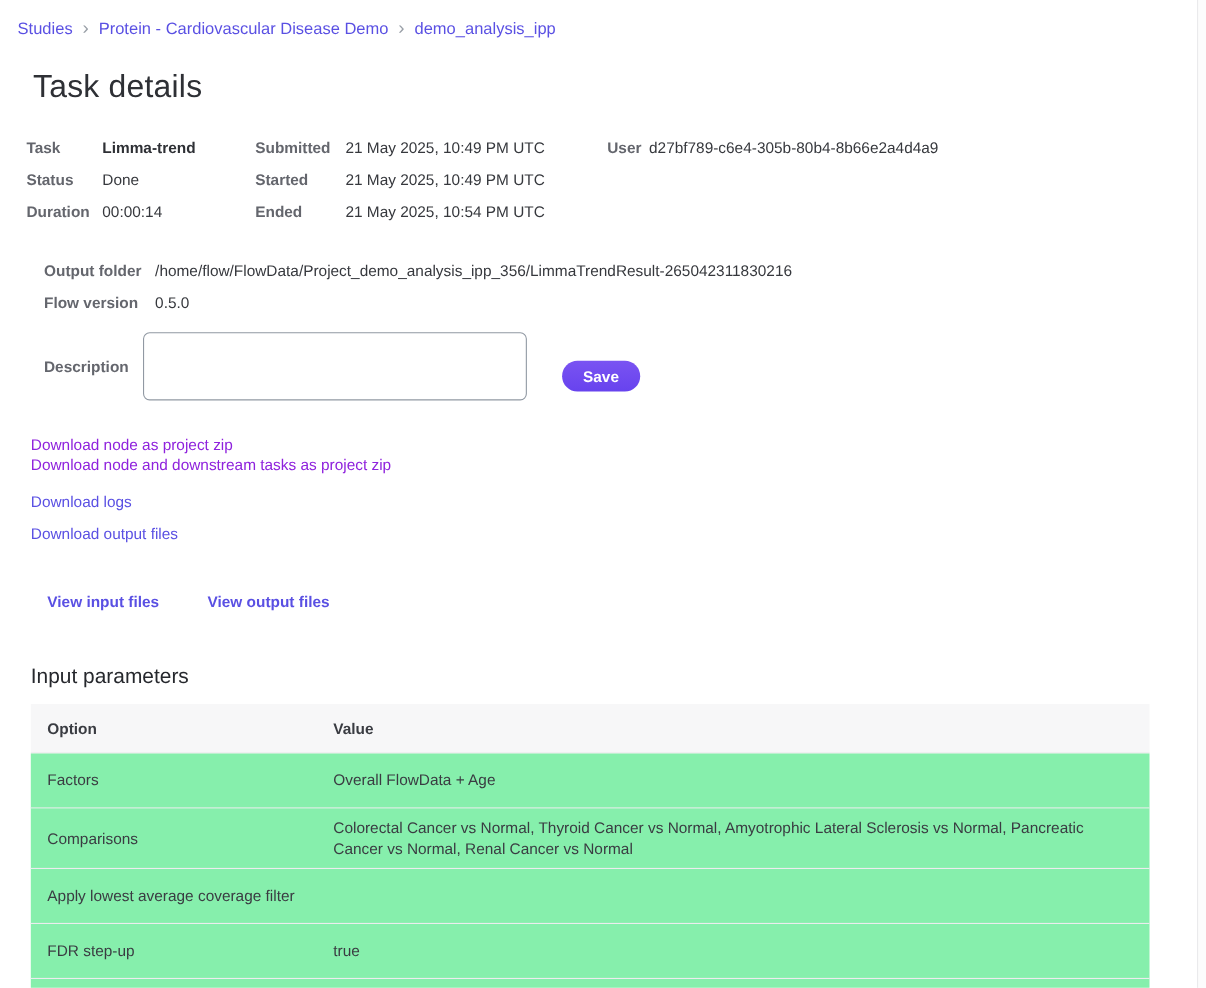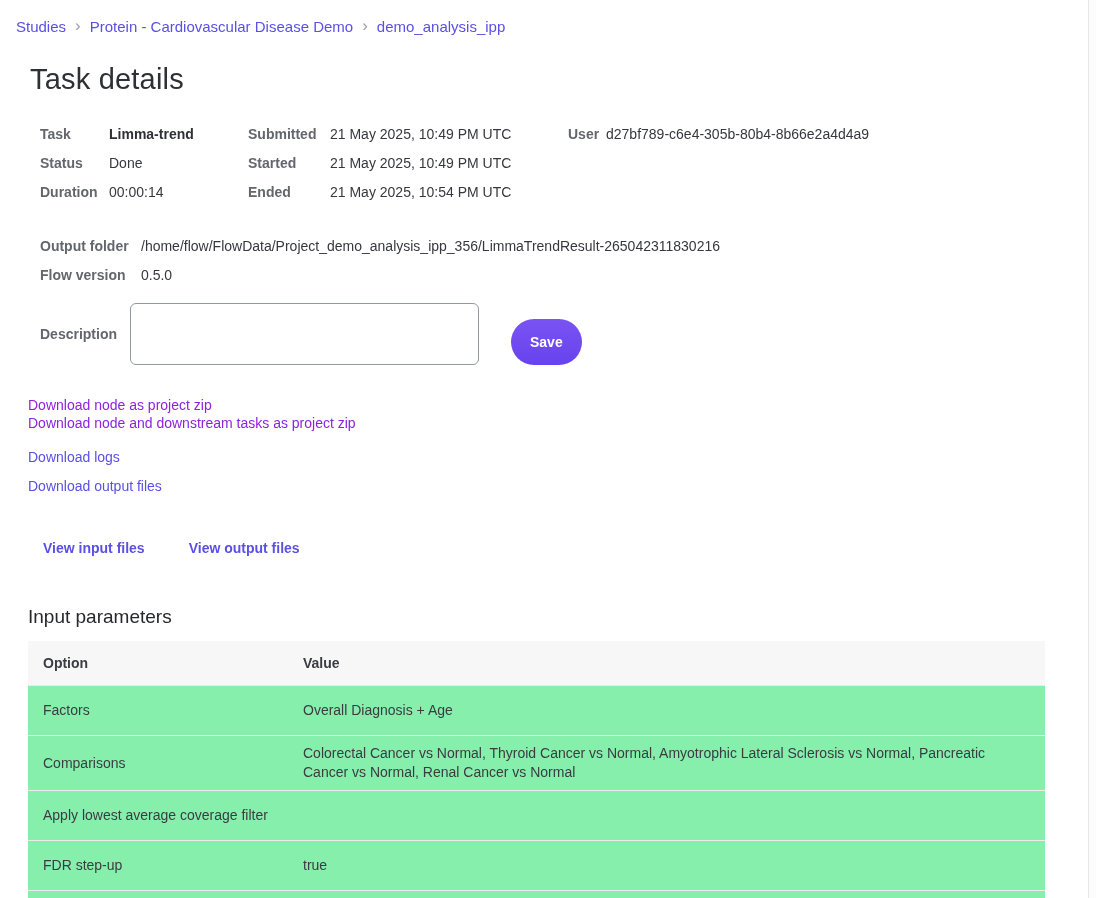--- a/index.html
+++ b/index.html
@@ -29,21 +29,21 @@
   h1.page-title {
     margin: 28px 0 0 30px;
     font-size: 29px;
     font-weight: 400;
     color: #2e3035;
     letter-spacing: 0.2px;
   }
 
   
   .task-grid {
-    margin: 24px 0 0 40px;
+    margin: 24px 0 0 24px;
     display: grid;
     grid-template-columns: 69px 139px 82px 238px 38px auto;
     line-height: 29px;
     font-size: 14px;
   }
   .lbl { color: #64666d; font-weight: 700; }
   .val { color: #36383d; }
   .val.bold { font-weight: 700; color: #2e3035; }
 
   
@@ -64,21 +64,21 @@
     color: #36383d;
     outline: none;
     background: #ffffff;
   }
   .save-btn {
     margin: 17px 0 0 32px;
     background: linear-gradient(180deg, #7a53f2, #6743ee);
     color: #ffffff;
     border: none;
     border-radius: 9999px;
-    height: 46px;
+    height: 28px;
     padding: 0 19px;
     font-size: 14px;
     font-weight: 700;
     font-family: "Liberation Sans", "DejaVu Sans", sans-serif;
     cursor: pointer;
   }
 
   
   .links-group { margin-left: 28px; display: flex; flex-direction: column; font-size: 14px; line-height: 17.5px; }
   .links-group.first { margin-top: 32px; }
@@ -194,21 +194,21 @@
 
 <h2 class="section-title">Input parameters</h2>
 
 <div class="param-table">
   <div class="pt-header">
     <div class="cell c-option">Option</div>
     <div class="cell c-value">Value</div>
   </div>
   <div class="pt-row">
     <div class="cell c-option">Factors</div>
-    <div class="cell c-value">Overall Diagnosis + Age</div>
+    <div class="cell c-value">Overall FlowData + Age</div>
   </div>
   <div class="pt-row">
     <div class="cell c-option">Comparisons</div>
     <div class="cell c-value">Colorectal Cancer vs Normal, Thyroid Cancer vs Normal, Amyotrophic Lateral Sclerosis vs Normal, Pancreatic Cancer vs Normal, Renal Cancer vs Normal</div>
   </div>
   <div class="pt-row">
     <div class="cell c-option">Apply lowest average coverage filter</div>
     <div class="cell c-value"></div>
   </div>
   <div class="pt-row">

